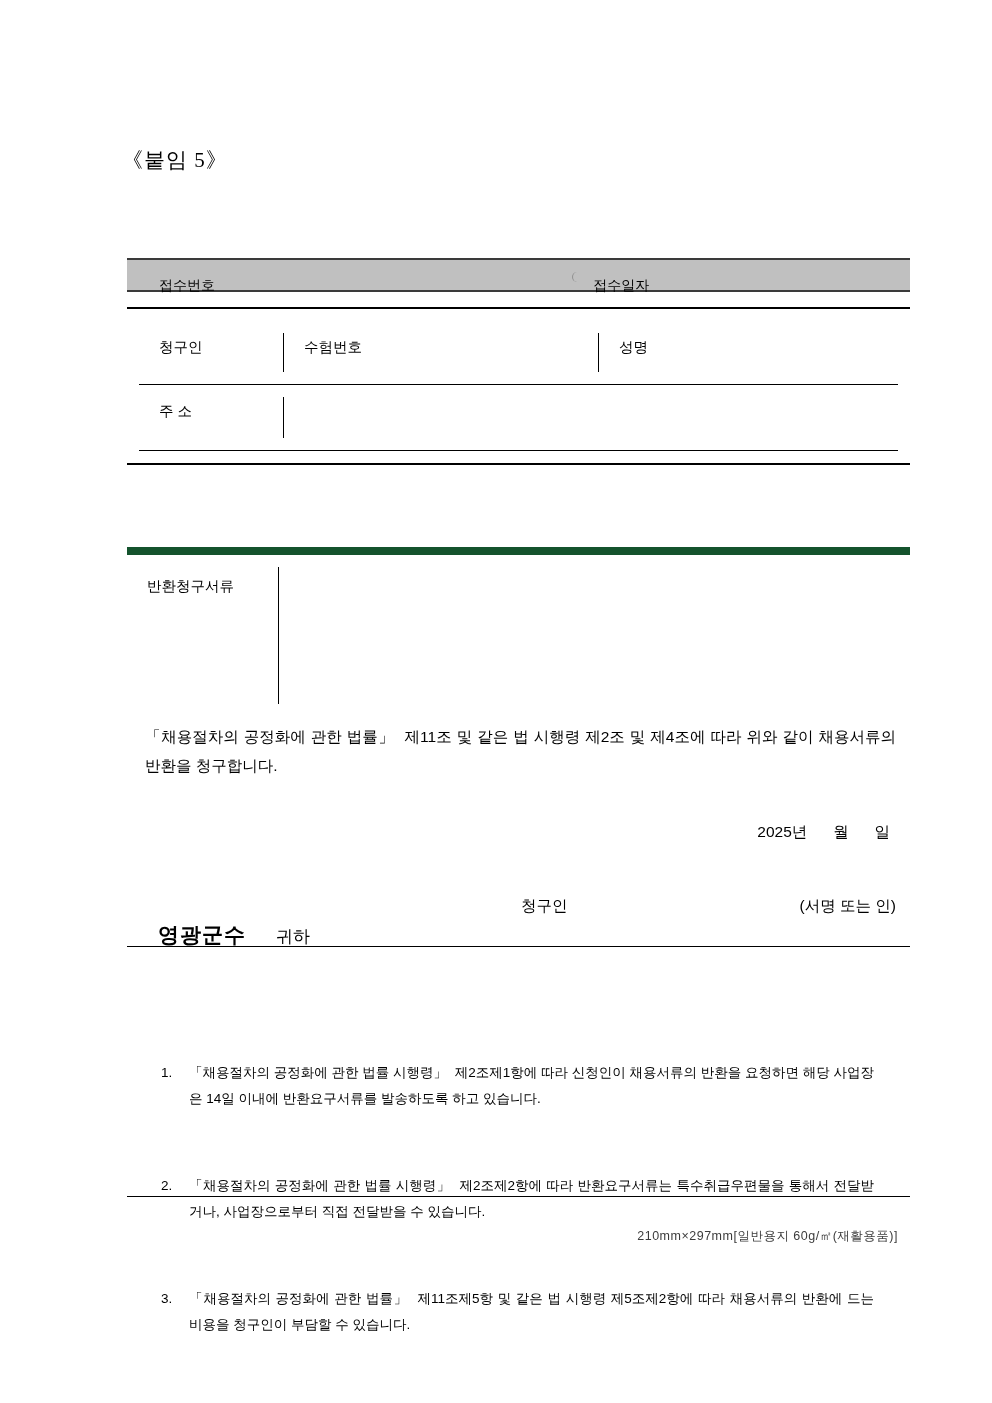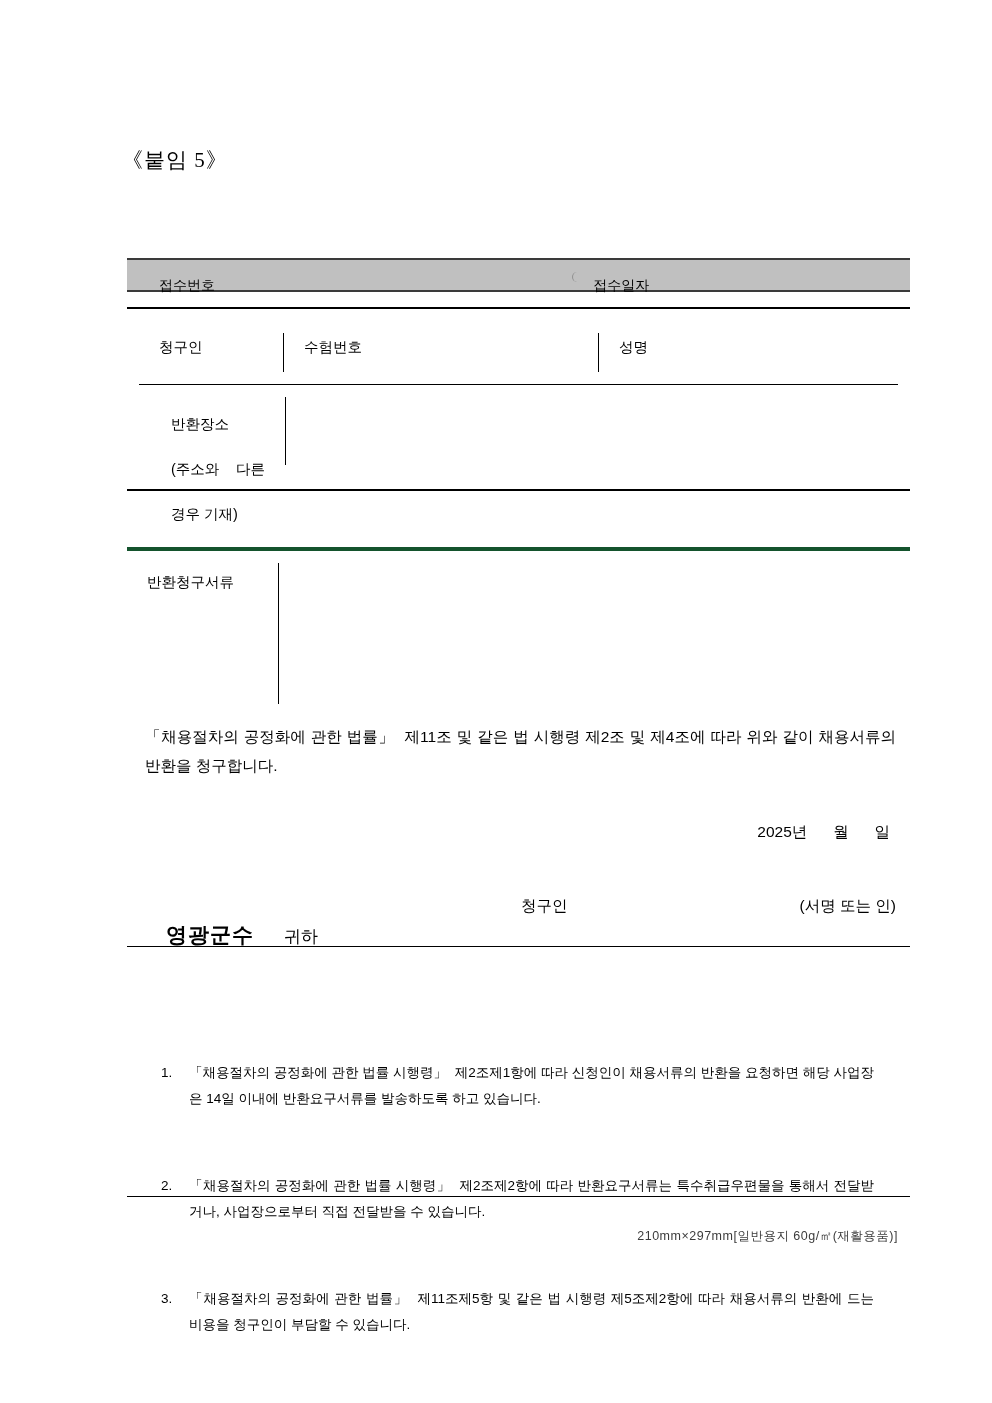--- a/index.html
+++ b/index.html
@@ -66,21 +66,21 @@
     text-align: justify;
     text-align-last: justify;
     width: 118px;
   }
   .return-place-lines { line-height: 21px; }
   
   .documents-table {
     position: absolute;
     left: 103px; top: 523px;
     width: 783px; height: 169px;
-    border-top: 4px solid #14532d;
+    border-top: 8px solid #14532d;
     display: flex;
   }
   .d-cell-left {
     width: 140px;
     font-size: 14.5px;
     padding: 10px 8px;
     border-right: 1px solid #000;
   }
   .d-cell-right { flex: 1; }
   
@@ -109,21 +109,21 @@
   .sig-note {
     position: absolute;
     right: 108px; top: 860px;
     font-size: 15.5px;
   }
   .recipient-line {
     position: absolute;
     left: 110px; top: 885px;
     font-size: 19px;
   }
-  .recipient-name { font-size: 21px; font-weight: bold; letter-spacing: 1px; margin-left: 8px; }
+  .recipient-name { font-size: 21px; font-weight: bold; letter-spacing: 1px; }
   .recipient-suffix { font-size: 17px; margin-left: 6px; }
   .divider-line {
     position: absolute;
     left: 103px; top: 922px;
     width: 783px; height: 0;
     border-top: 1px solid #000;
   }
   
   .notice-bar {
     position: absolute;
@@ -191,26 +191,22 @@
       <div class="a-cell left">청구인</div>
       <div class="a-cell right">
         <span>수험번호</span>
         <span></span>
       </div>
       <div class="a-cell mid">
         <span>성명</span>
         <span></span>
       </div>
     </div>
-    <div class="a-row r3">
-      <div class="a-cell left return-place-lines">
-        <div>반환장소</div>
-        <div class="return-place-l2">(주소와 다른</div>
-        <div>경우 기재)</div>
-      </div>
+    <div class="a-row r2">
+      <div class="a-cell left">주 소</div>
       <div class="a-cell wide"></div>
     </div>
   </div>
 
   <div class="documents-table">
     <div class="d-cell-left">반환청구서류</div>
     <div class="d-cell-right"></div>
   </div>
 
   <div class="statement">「채용절차의 공정화에 관한 법률」  제11조 및 같은 법 시행령 제2조 및 제4조에 따라 위와 같이 채용서류의 반환을 청구합니다.</div>

